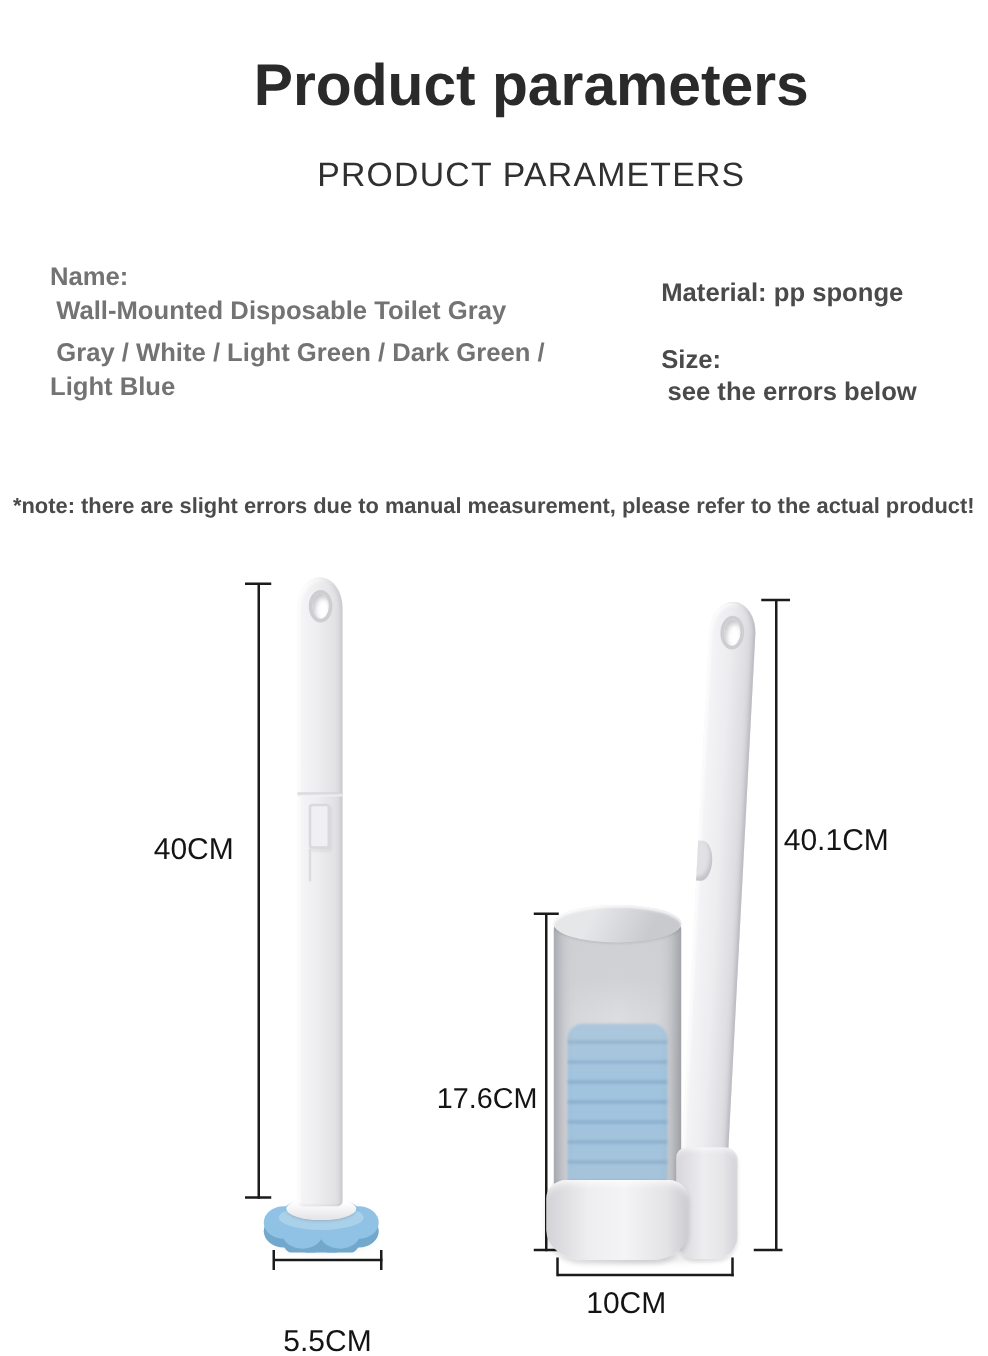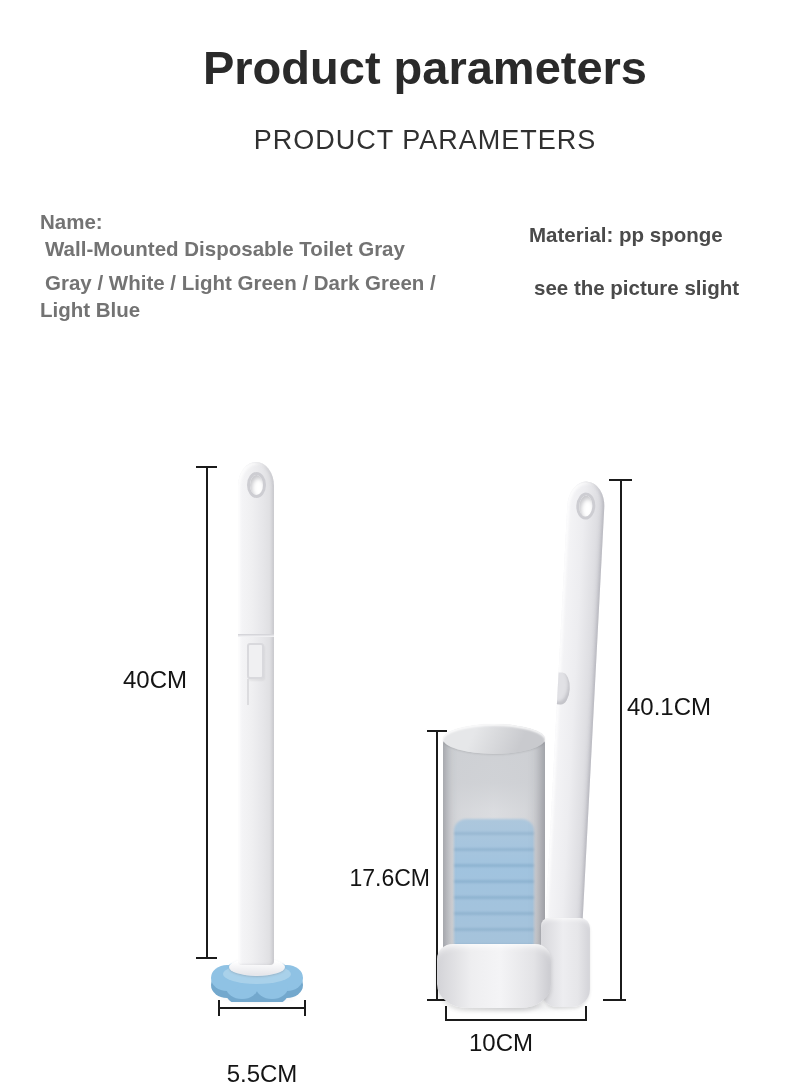--- a/index.html
+++ b/index.html
@@ -161,23 +161,25 @@
     <div>Name:</div>
     <div class="val">Wall-Mounted Disposable Toilet Gray</div>
     <div class="gap"></div>
     <div class="val">Gray / White / Light Green / Dark Green /</div>
     <div>Light Blue</div>
   </div>
 
   <div class="params-right">
     <div>Material: pp sponge</div>
     <div class="gap"></div>
-    <div class="val">see the picture slight</div>
-  </div>
-
+    <div>Size:</div>
+    <div class="val">see the errors below</div>
+  </div>
+
+  <div class="note">*note: there are slight errors due to manual measurement, please refer to the actual product!</div>
 
   <div class="dline" style="left:206px; top:467px; width:2px; height:492px;"></div>
   <div class="dline" style="left:196px; top:466px; width:21px; height:2px;"></div>
   <div class="dline" style="left:196px; top:957px; width:21px; height:2px;"></div>
   <div class="dim-label" style="left:112px; top:666px; width:86px; text-align:center;">40CM</div>
 
   <div class="flower-shadow"></div>
   <svg class="flower" viewBox="0 0 96 42">
     <g fill="#73a8cd">
       <ellipse cx="78" cy="25" rx="16" ry="13"></ellipse>
@@ -207,21 +209,21 @@
   </div>
 
   <div class="dline" style="left:219px; top:1007px; width:87px; height:2px;"></div>
   <div class="dline" style="left:218px; top:1000px; width:2px; height:16px;"></div>
   <div class="dline" style="left:304px; top:1000px; width:2px; height:16px;"></div>
   <div class="dim-label" style="left:208px; top:1060px; width:108px; text-align:center;">5.5CM</div>
 
   <div class="dline" style="left:620px; top:480px; width:2px; height:520px;"></div>
   <div class="dline" style="left:609px; top:479px; width:23px; height:2px;"></div>
   <div class="dline" style="left:603px; top:999px; width:23px; height:2px;"></div>
-  <div class="dim-label" style="left:627px; top:693px;">40.1CM</div>
+  <div class="dim-label" style="left:627px; top:659px;">40.1CM</div>
 
   <div class="base-shadow"></div>
 
   <div class="handle-right">
     <div class="hole"></div>
     <div class="flap"></div>
   </div>
 
   <div class="cylinder">
     <div class="refill-stack"></div>

